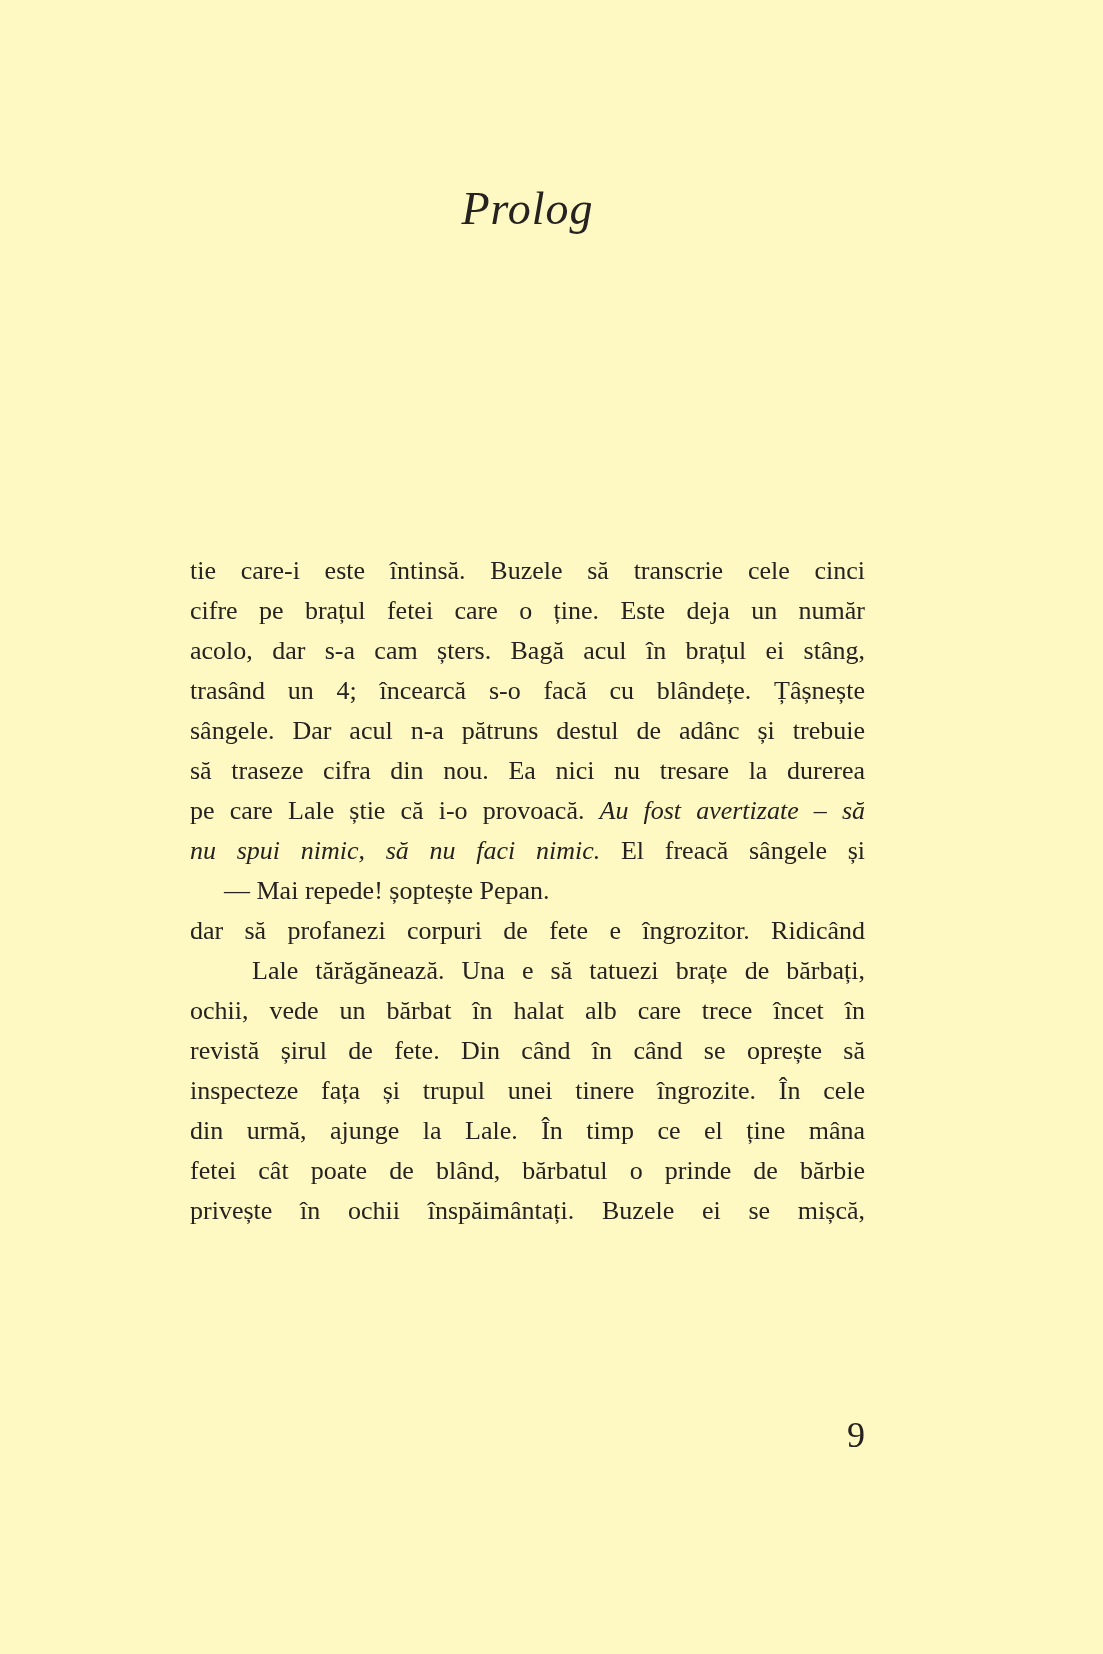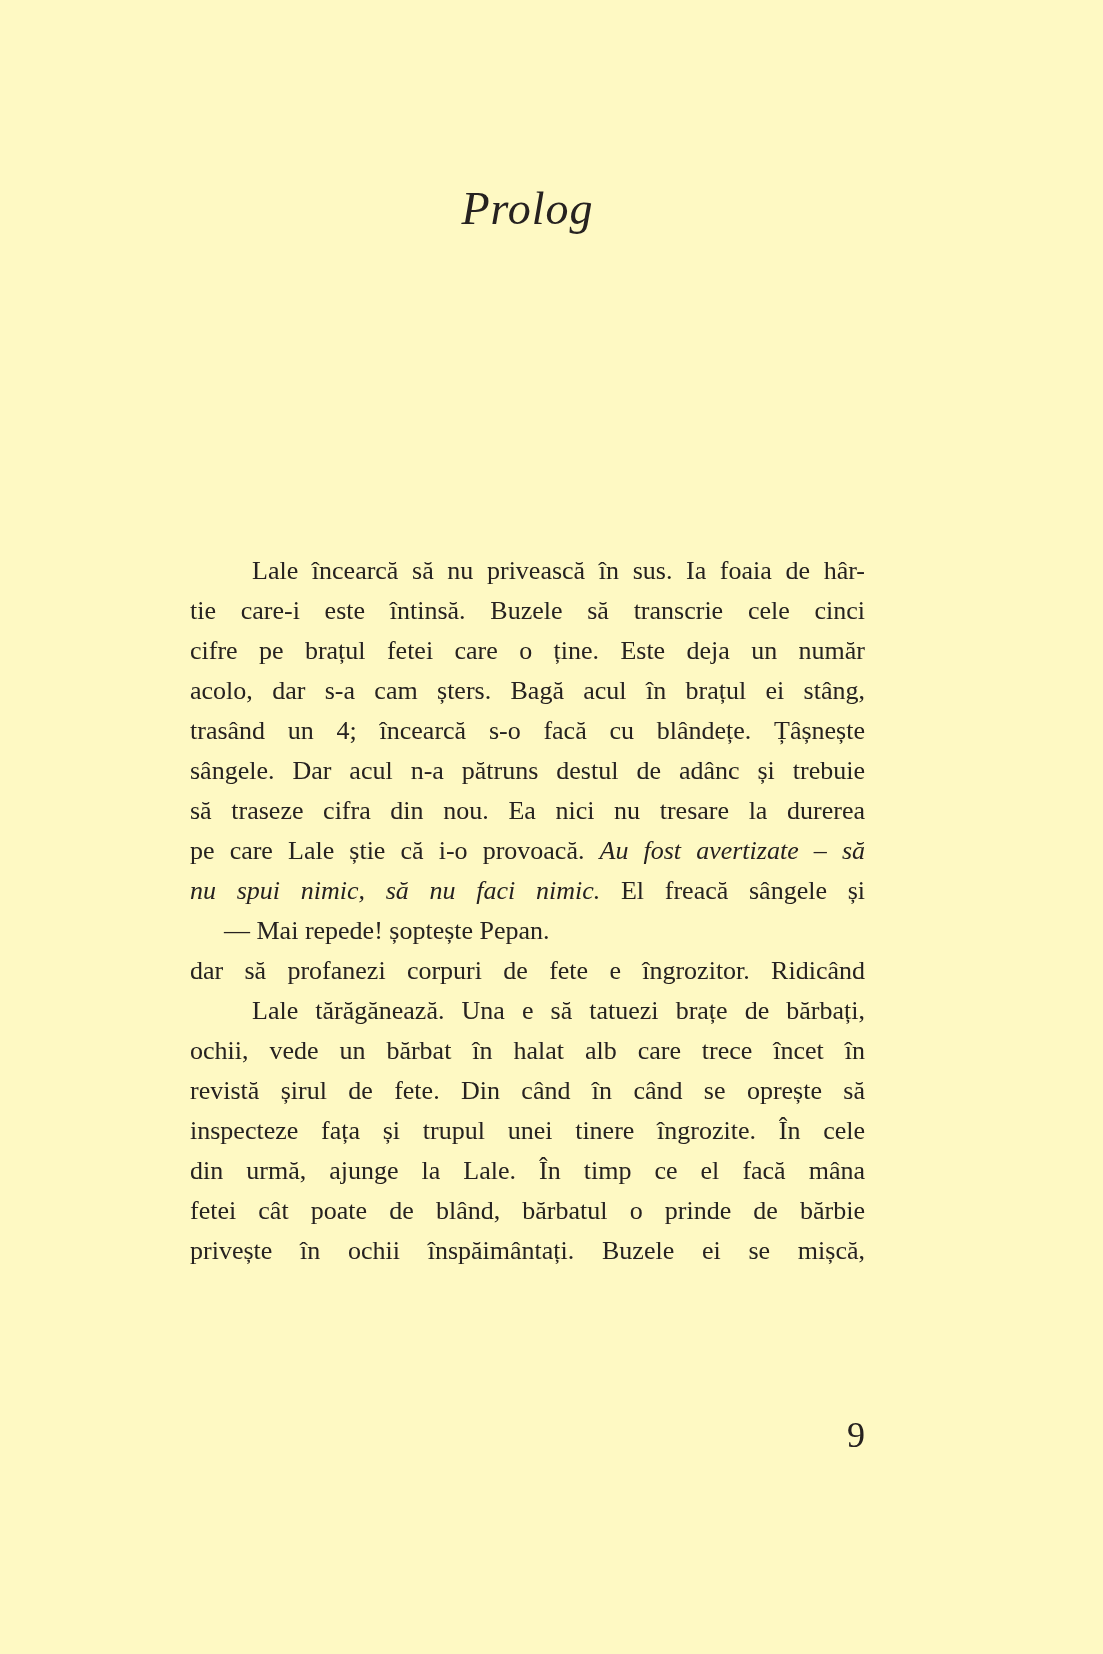--- a/index.html
+++ b/index.html
@@ -51,34 +51,33 @@
     line-height: 40px;
   }
 </style>
 </head>
 <body>
 
 <div class="page" style="color: rgb(38, 34, 32); background: #fef9c3;">
   <div class="heading">Prolog</div>
 
   <div class="textblock">
-      <div class="line indent-paragraph"><span>Lale încearcă să nu privească în sus. Ia foaia de hâr-</span></div>
       <div class="line"><span>tie care-i este întinsă. Buzele să transcrie cele cinci</span></div>
       <div class="line"><span>cifre pe brațul fetei care o ține. Este deja un număr</span></div>
       <div class="line"><span>acolo, dar s-a cam șters. Bagă acul în brațul ei stâng,</span></div>
       <div class="line"><span>trasând un 4; încearcă s-o facă cu blândețe. Țâșnește</span></div>
       <div class="line"><span>sângele. Dar acul n-a pătruns destul de adânc și trebuie</span></div>
       <div class="line"><span>să traseze cifra din nou. Ea nici nu tresare la durerea</span></div>
       <div class="line"><span>pe care Lale știe că i-o provoacă. </span><span class="italic">Au fost avertizate – să</span></div>
       <div class="line"><span class="italic">nu spui nimic, să nu faci nimic.</span><span> El freacă sângele și</span></div>
       <div class="line no-just indent-dialogue"><span>— Mai repede! șoptește Pepan.</span></div>
       <div class="line"><span>dar să profanezi corpuri de fete e îngrozitor. Ridicând</span></div>
       <div class="line indent-paragraph"><span>Lale tărăgănează. Una e să tatuezi brațe de bărbați,</span></div>
       <div class="line"><span>ochii, vede un bărbat în halat alb care trece încet în</span></div>
       <div class="line"><span>revistă șirul de fete. Din când în când se oprește să</span></div>
       <div class="line"><span>inspecteze fața și trupul unei tinere îngrozite. În cele</span></div>
-      <div class="line"><span>din urmă, ajunge la Lale. În timp ce el facă mâna</span></div>
+      <div class="line"><span>din urmă, ajunge la Lale. În timp ce el ține mâna</span></div>
       <div class="line"><span>fetei cât poate de blând, bărbatul o prinde de bărbie</span></div>
       <div class="line"><span>privește în ochii înspăimântați. Buzele ei se mișcă,</span></div>
     </div>
 
   <div class="folio">9</div>
 </div>
 
 </body></html>

